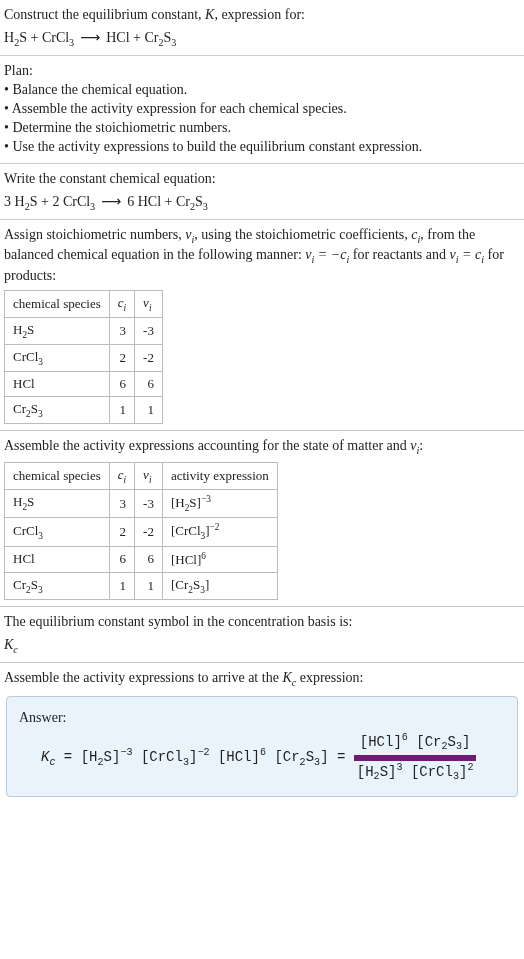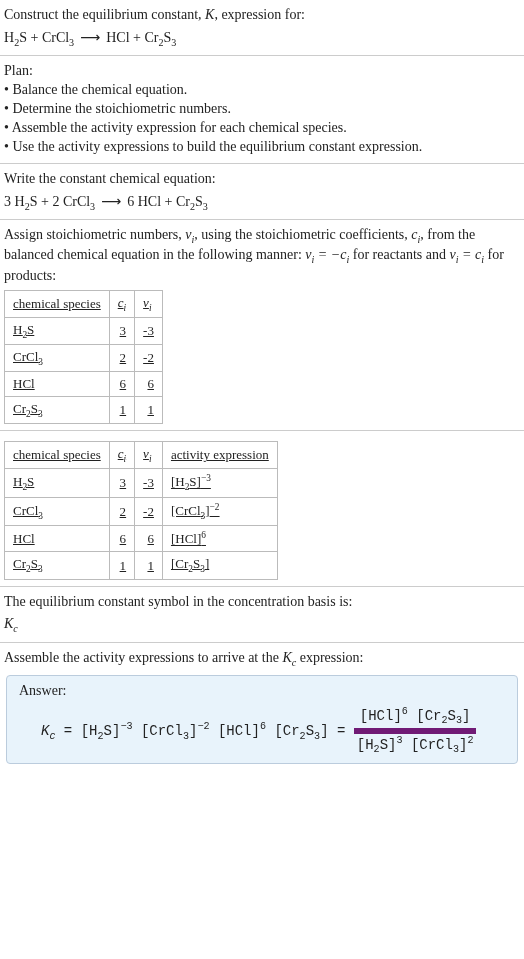--- a/index.html
+++ b/index.html
@@ -3,25 +3,25 @@
   <meta charset="utf-8">
   <style>
     * { margin: 0; padding: 0; box-sizing: border-box; }
     body { font-family: Georgia, 'Times New Roman', serif; font-size: 14px; color: #222; background: #fff; width: 524px; line-height: 1.35; }
     .section { padding: 6px 4px; border-bottom: 1px solid #ccc; }
     .section:last-of-type { border-bottom: none; }
     .sub { font-size: 0.72em; vertical-align: sub; }
     .sup { font-size: 0.72em; vertical-align: super; }
     .arrow { padding: 0 6px; }
     table { border-collapse: collapse; margin-top: 4px; }
-    td, th { border: 1px solid #bbb; padding: 3px 8px; font-weight: normal; text-align: left; font-size: 13px; text-decoration: underline; }
+    td, th { border: 1px solid #bbb; padding: 3px 8px; font-weight: normal; text-align: left; font-size: 13px; }
     th { background: #fff; }
     td.num { text-align: right; }
     .italic { font-style: italic; }
-    .answer-box { background: #e8f3fb; border: 1px solid #bcd; border-radius: 4px; padding: 6px 12px; margin: 6px 2px; }
+    .answer-box { background: #e8f3fb; border: 1px solid #bcd; border-radius: 4px; padding: 12px 12px; margin: 6px 2px; }
     .frac { display: inline-block; text-align: center; vertical-align: middle; }
     .frac .num { display: block; border-bottom: 6px solid #701a75; padding: 0 3px; }
     .frac .den { display: block; padding: 0 3px; text-align: right; }
     .eqline { margin-top: 4px; }
     .indent { padding-left: 22px; font-family: Liberation Mono, monospace; }
   </style>
 </head>
 <body>
 
 <div class="section">
@@ -29,22 +29,22 @@
     <span>Construct the equilibrium constant, </span><span class="italic">K</span><span>, expression for:</span>
   </div>
   <div class="eqline">
     <span>H<span class="sub">2</span>S</span><span> + </span><span>CrCl<span class="sub">3</span></span><span class="arrow">⟶</span><span>HCl</span><span> + </span><span>Cr<span class="sub">2</span>S<span class="sub">3</span></span>
   </div>
 </div>
 
 <div class="section">
   <div>Plan:</div>
   <div>• Balance the chemical equation.</div>
+  <div>• Assemble the activity expression for each chemical species.</div>
   <div>• Determine the stoichiometric numbers.</div>
-  <div>• Assemble the activity expression for each chemical species.</div>
   <div>• Use the activity expressions to build the equilibrium constant expression.</div>
 </div>
 
 <div class="section">
   <div>Write the constant chemical equation:</div>
   <div class="eqline">
     <span>3 </span><span>H<span class="sub">2</span>S</span><span> + </span><span>2 </span><span>CrCl<span class="sub">3</span></span><span class="arrow">⟶</span><span>6 </span><span>HCl</span><span> + </span><span>Cr<span class="sub">2</span>S<span class="sub">3</span></span>
   </div>
 </div>
 
@@ -77,20 +77,23 @@
     <tr>
           <td>Cr<span class="sub">2</span>S<span class="sub">3</span></td>
           <td class="num">1</td>
           <td class="num">1</td>
         </tr>
   </tbody>
     </table>
 </div>
 
 <div class="section">
+  <div>
+    <span>Assemble the activity expressions accounting for the state of matter and </span><span class="italic">ν<span class="sub">i</span></span><span>:</span>
+  </div>
   <table>
     <tbody>
         <tr>
       <th>chemical species</th>
       <th><span class="italic">c<span class="sub">i</span></span></th>
       <th><span class="italic">ν<span class="sub">i</span></span></th>
       <th>activity expression</th>
     </tr>
     <tr>
           <td>H<span class="sub">2</span>S</td>

